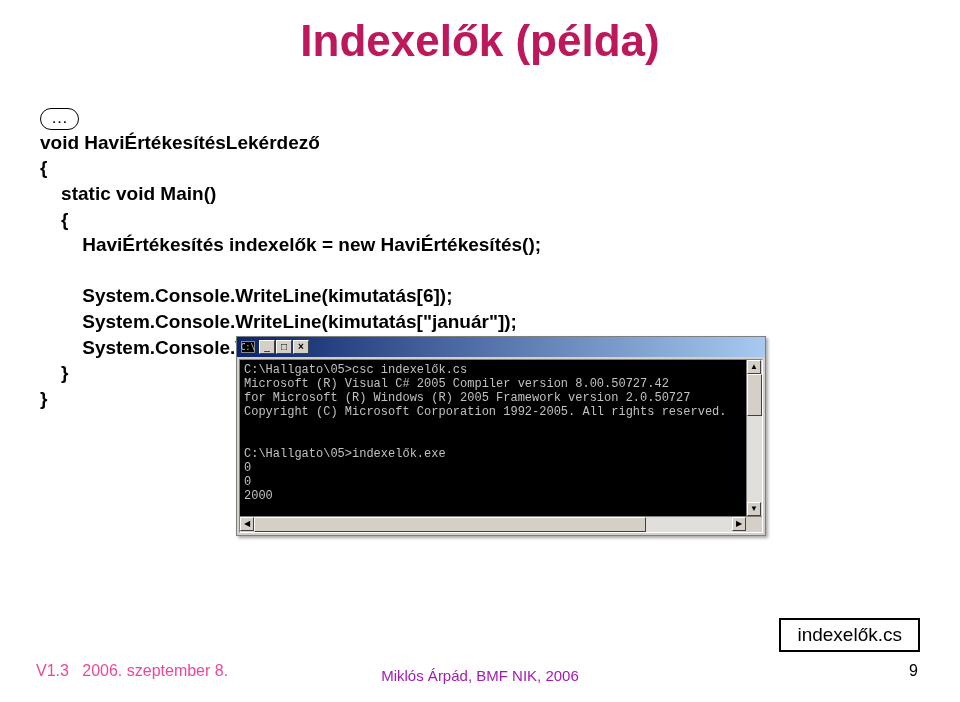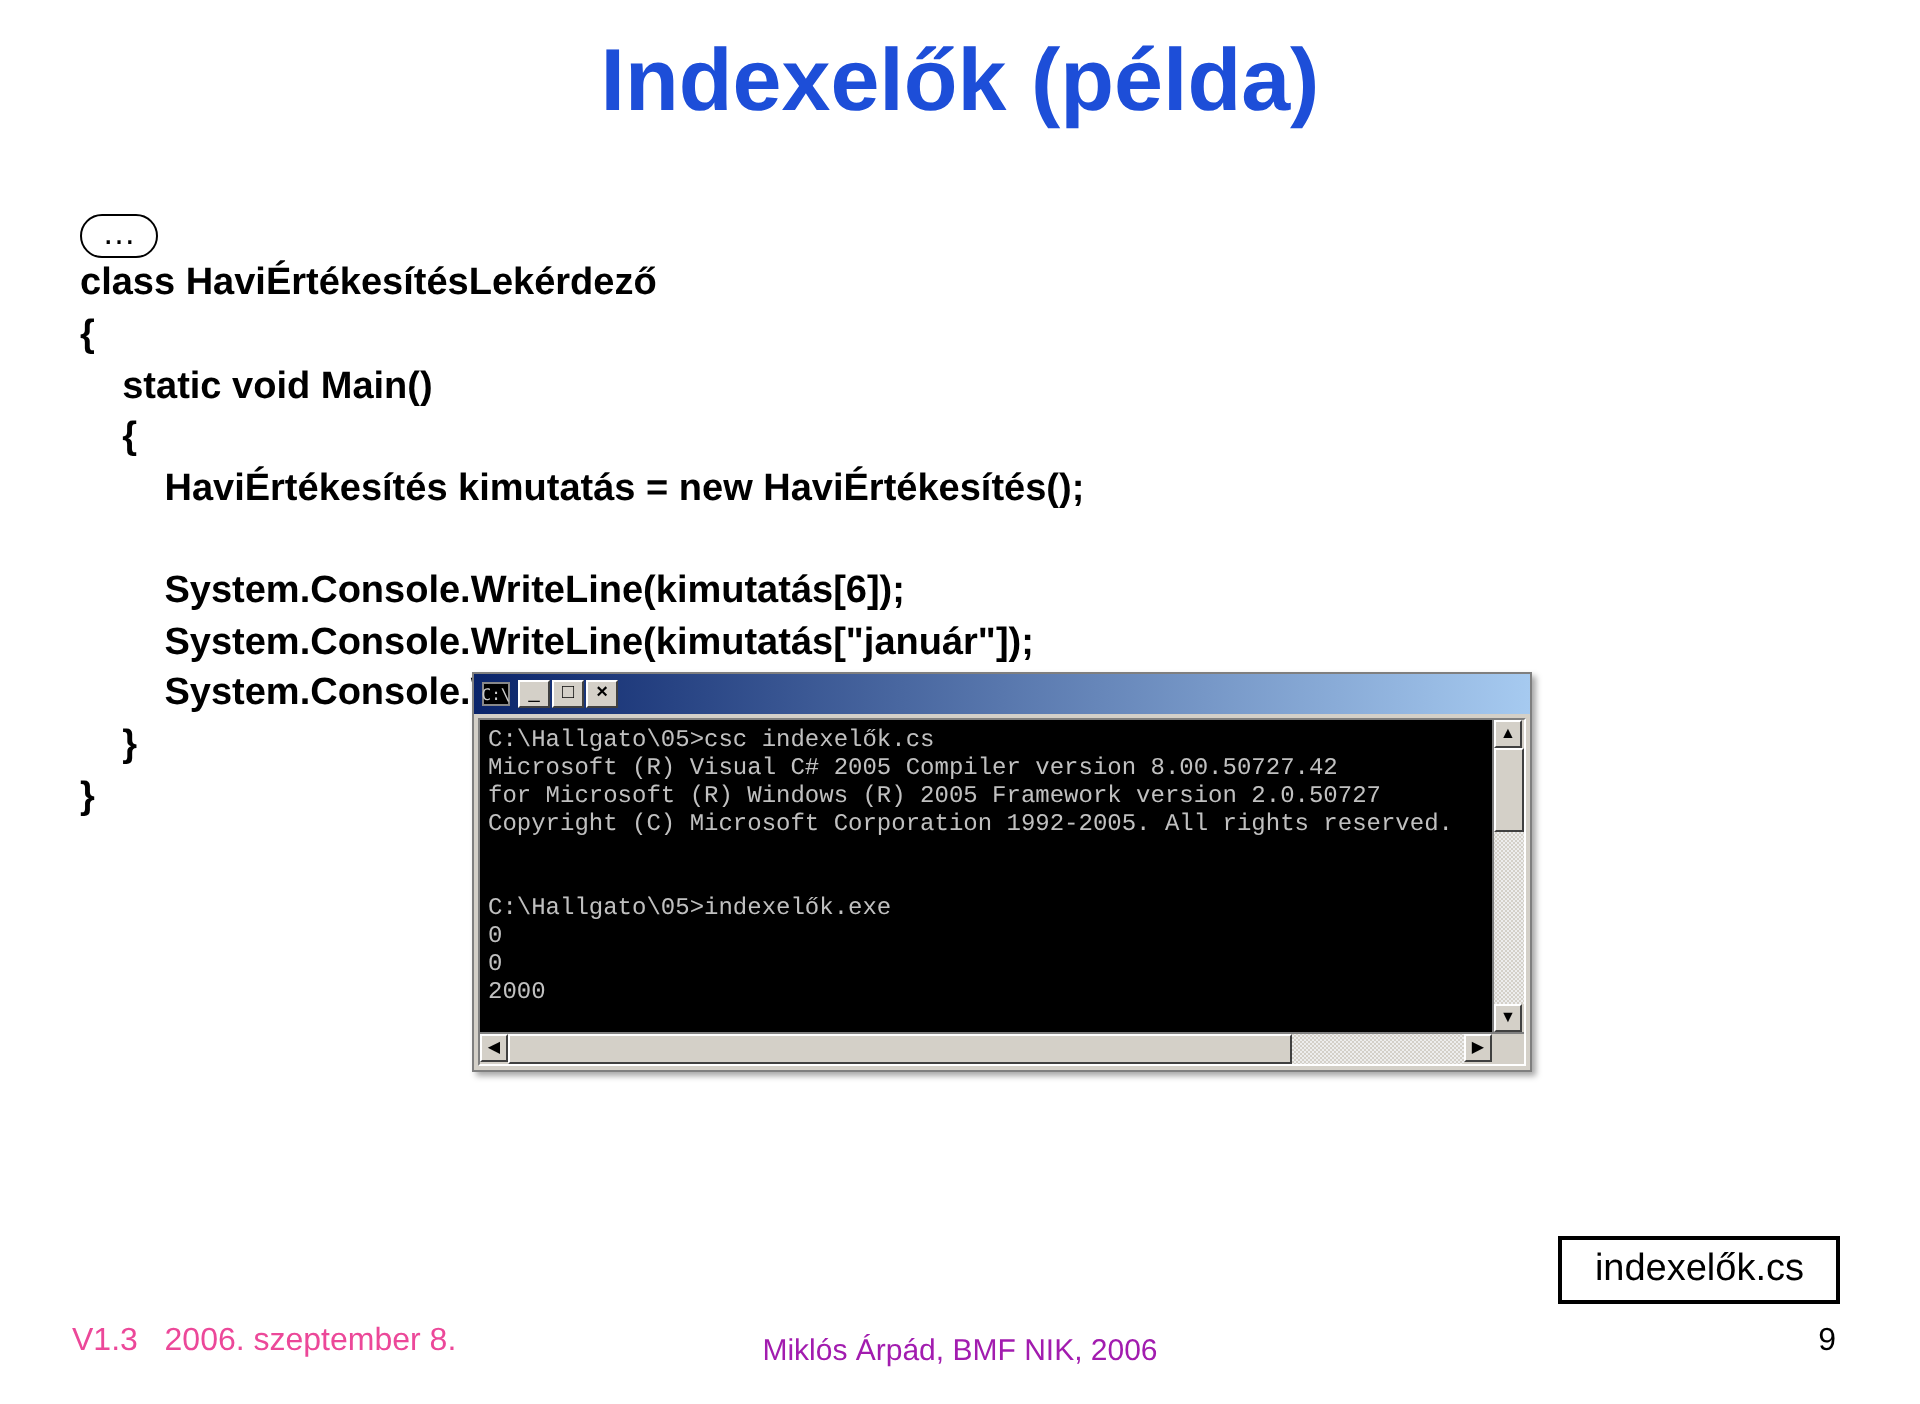--- a/index.html
+++ b/index.html
@@ -16,21 +16,21 @@
     width: 960px;
     height: 702px;
     position: relative;
     padding: 14px 40px 0 40px;
   }
   .title {
     text-align: center;
     font-size: 44px;
     font-weight: bold;
     margin: 2px 0 12px 0;
-    color: #1d4ed8;
+    color: #be185d;
   }
   .code {
     font-family: Tahoma, "Segoe UI", Arial, sans-serif;
     font-size: 19px;
     line-height: 1.35;
     font-weight: bold;
     color: #000;
     white-space: pre;
     position: relative;
   }
@@ -209,25 +209,25 @@
   }
 </style>
 </head>
 <body>
 
 <div class="slide">
   <div class="title">Indexelők (példa)</div>
 
   <div class="code">
 <span class="ellipsis-box">…</span>
-<span>class HaviÉrtékesítésLekérdező</span>
+<span>void HaviÉrtékesítésLekérdező</span>
 <span>{</span>
 <span>    static void Main()</span>
 <span>    {</span>
-<span>        HaviÉrtékesítés kimutatás = new HaviÉrtékesítés();</span>
+<span>        HaviÉrtékesítés indexelők = new HaviÉrtékesítés();</span>
 <span></span>
 <span>        System.Console.WriteLine(kimutatás[6]);</span>
 <span>        System.Console.WriteLine(kimutatás["január"]);</span>
 <span>        System.Console.WriteLine(kimutatás["december"]);</span>
 <span>    }</span>
 <span>}</span></div>
 
   <div class="cmd-window">
     <div class="cmd-titlebar">
       <span class="cmd-ticon">C:\</span>

